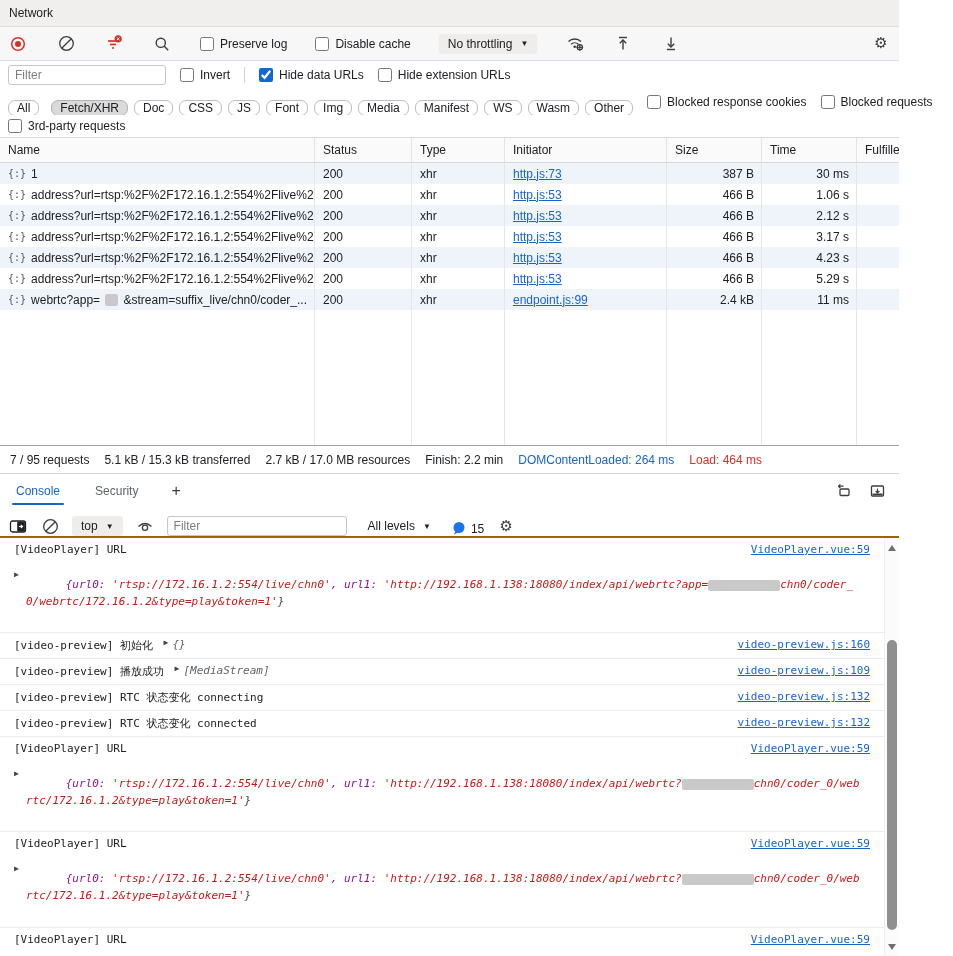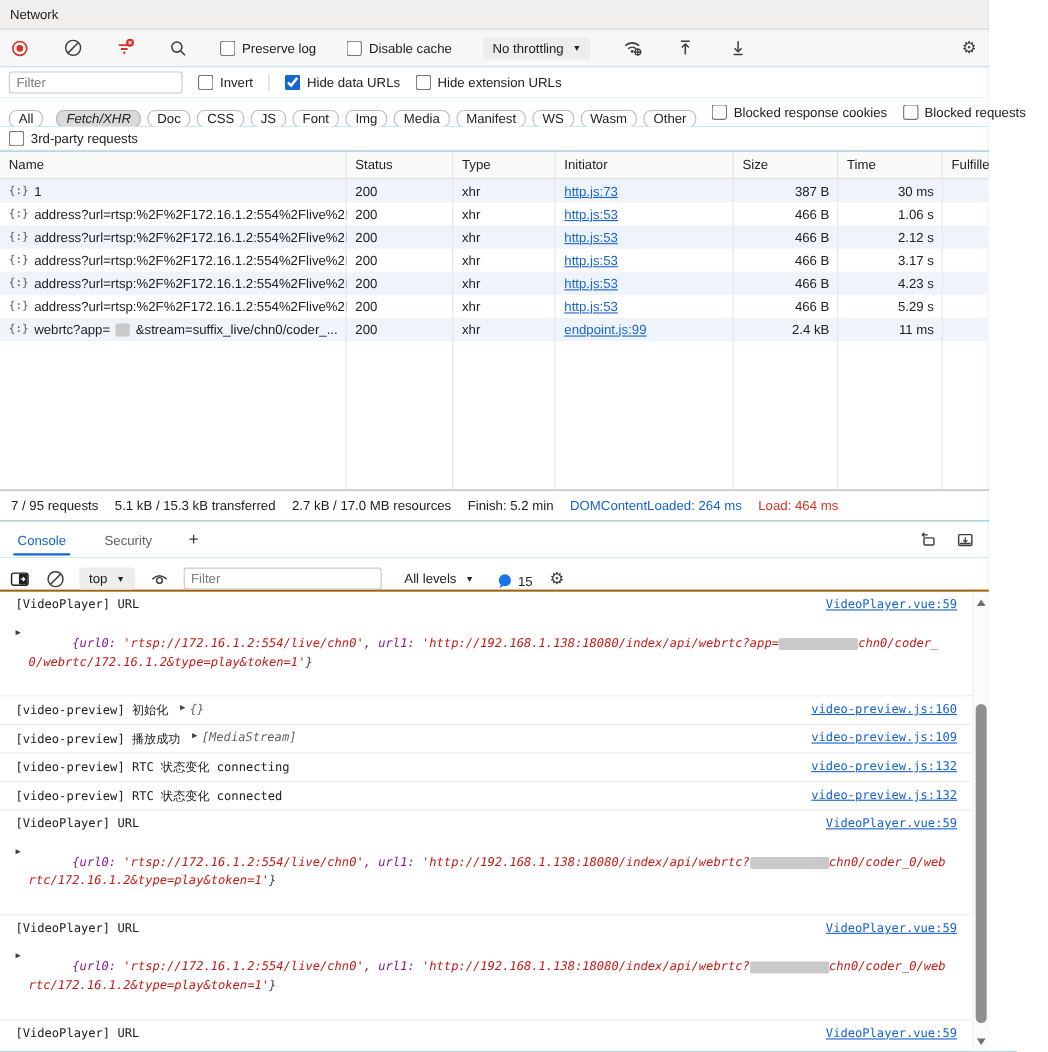--- a/index.html
+++ b/index.html
@@ -32,21 +32,21 @@
     padding: 0 8px; gap: 14px; }
   .filter-input { width: 158px; height: 20px; border: 1px solid #c7c7c7; border-radius: 3px;
     padding: 0 6px; font-size: 12px; font-family: inherit; color: #202124; }
   .filter-input::placeholder { color: #7d7d7d; }
   .vsep { width: 1px; height: 16px; background: #d0d0d0; }
 
   
   .net-pills { height: 26px; flex: 0 0 26px; display: flex; align-items: center; padding: 0 8px; gap: 6px; background:#fff; }
   .pill { border: 1px solid #bdbdbd; border-radius: 7px; padding: 0 8px; cursor: pointer;
     white-space: nowrap; background: #fff; color: #202124; margin-top: 12px; }
-  .pill.selected { background: #dadada; border-color: #b3b3b3; font-style: italic; }
+  .pill.selected { background: #dadada; border-color: #b3b3b3; }
   .pills-list { display: flex; gap: 6px; align-items: center; }
   .net-pills .chk { margin-left: 8px; }
 
   
   .net-thirdparty { height: 22px; flex: 0 0 22px; display: flex; align-items: center; padding: 0 8px; background:#fff; }
 
   
   .net-table { flex: 0 0 308px; display: flex; flex-direction: column; border-top: 1px solid #d9d9d9; }
   .tgrid { display: grid; grid-template-columns: 315px 97px 93px 162px 95px 95px 1fr; }
   .thead { height: 25px; background: #fafafa; border-bottom: 1px solid #d9d9d9; align-items: center; }
@@ -387,21 +387,21 @@
     </div>
   </div>
 
   <div class="net-summary">
   <span>7 / 95 requests</span>
 
   <span>5.1 kB / 15.3 kB transferred</span>
 
   <span>2.7 kB / 17.0 MB resources</span>
 
-  <span>Finish: 5.2 min</span>
+  <span>Finish: 2.2 min</span>
 
   <span class="sum-blue">DOMContentLoaded: 264 ms</span>
 
   <span class="sum-red">Load: 464 ms</span>
 </div>
 
   <div class="drawer">
     <div class="drawer-tabbar">
       <span class="d-tab active">Console</span>
       <span class="d-tab">Security</span>

